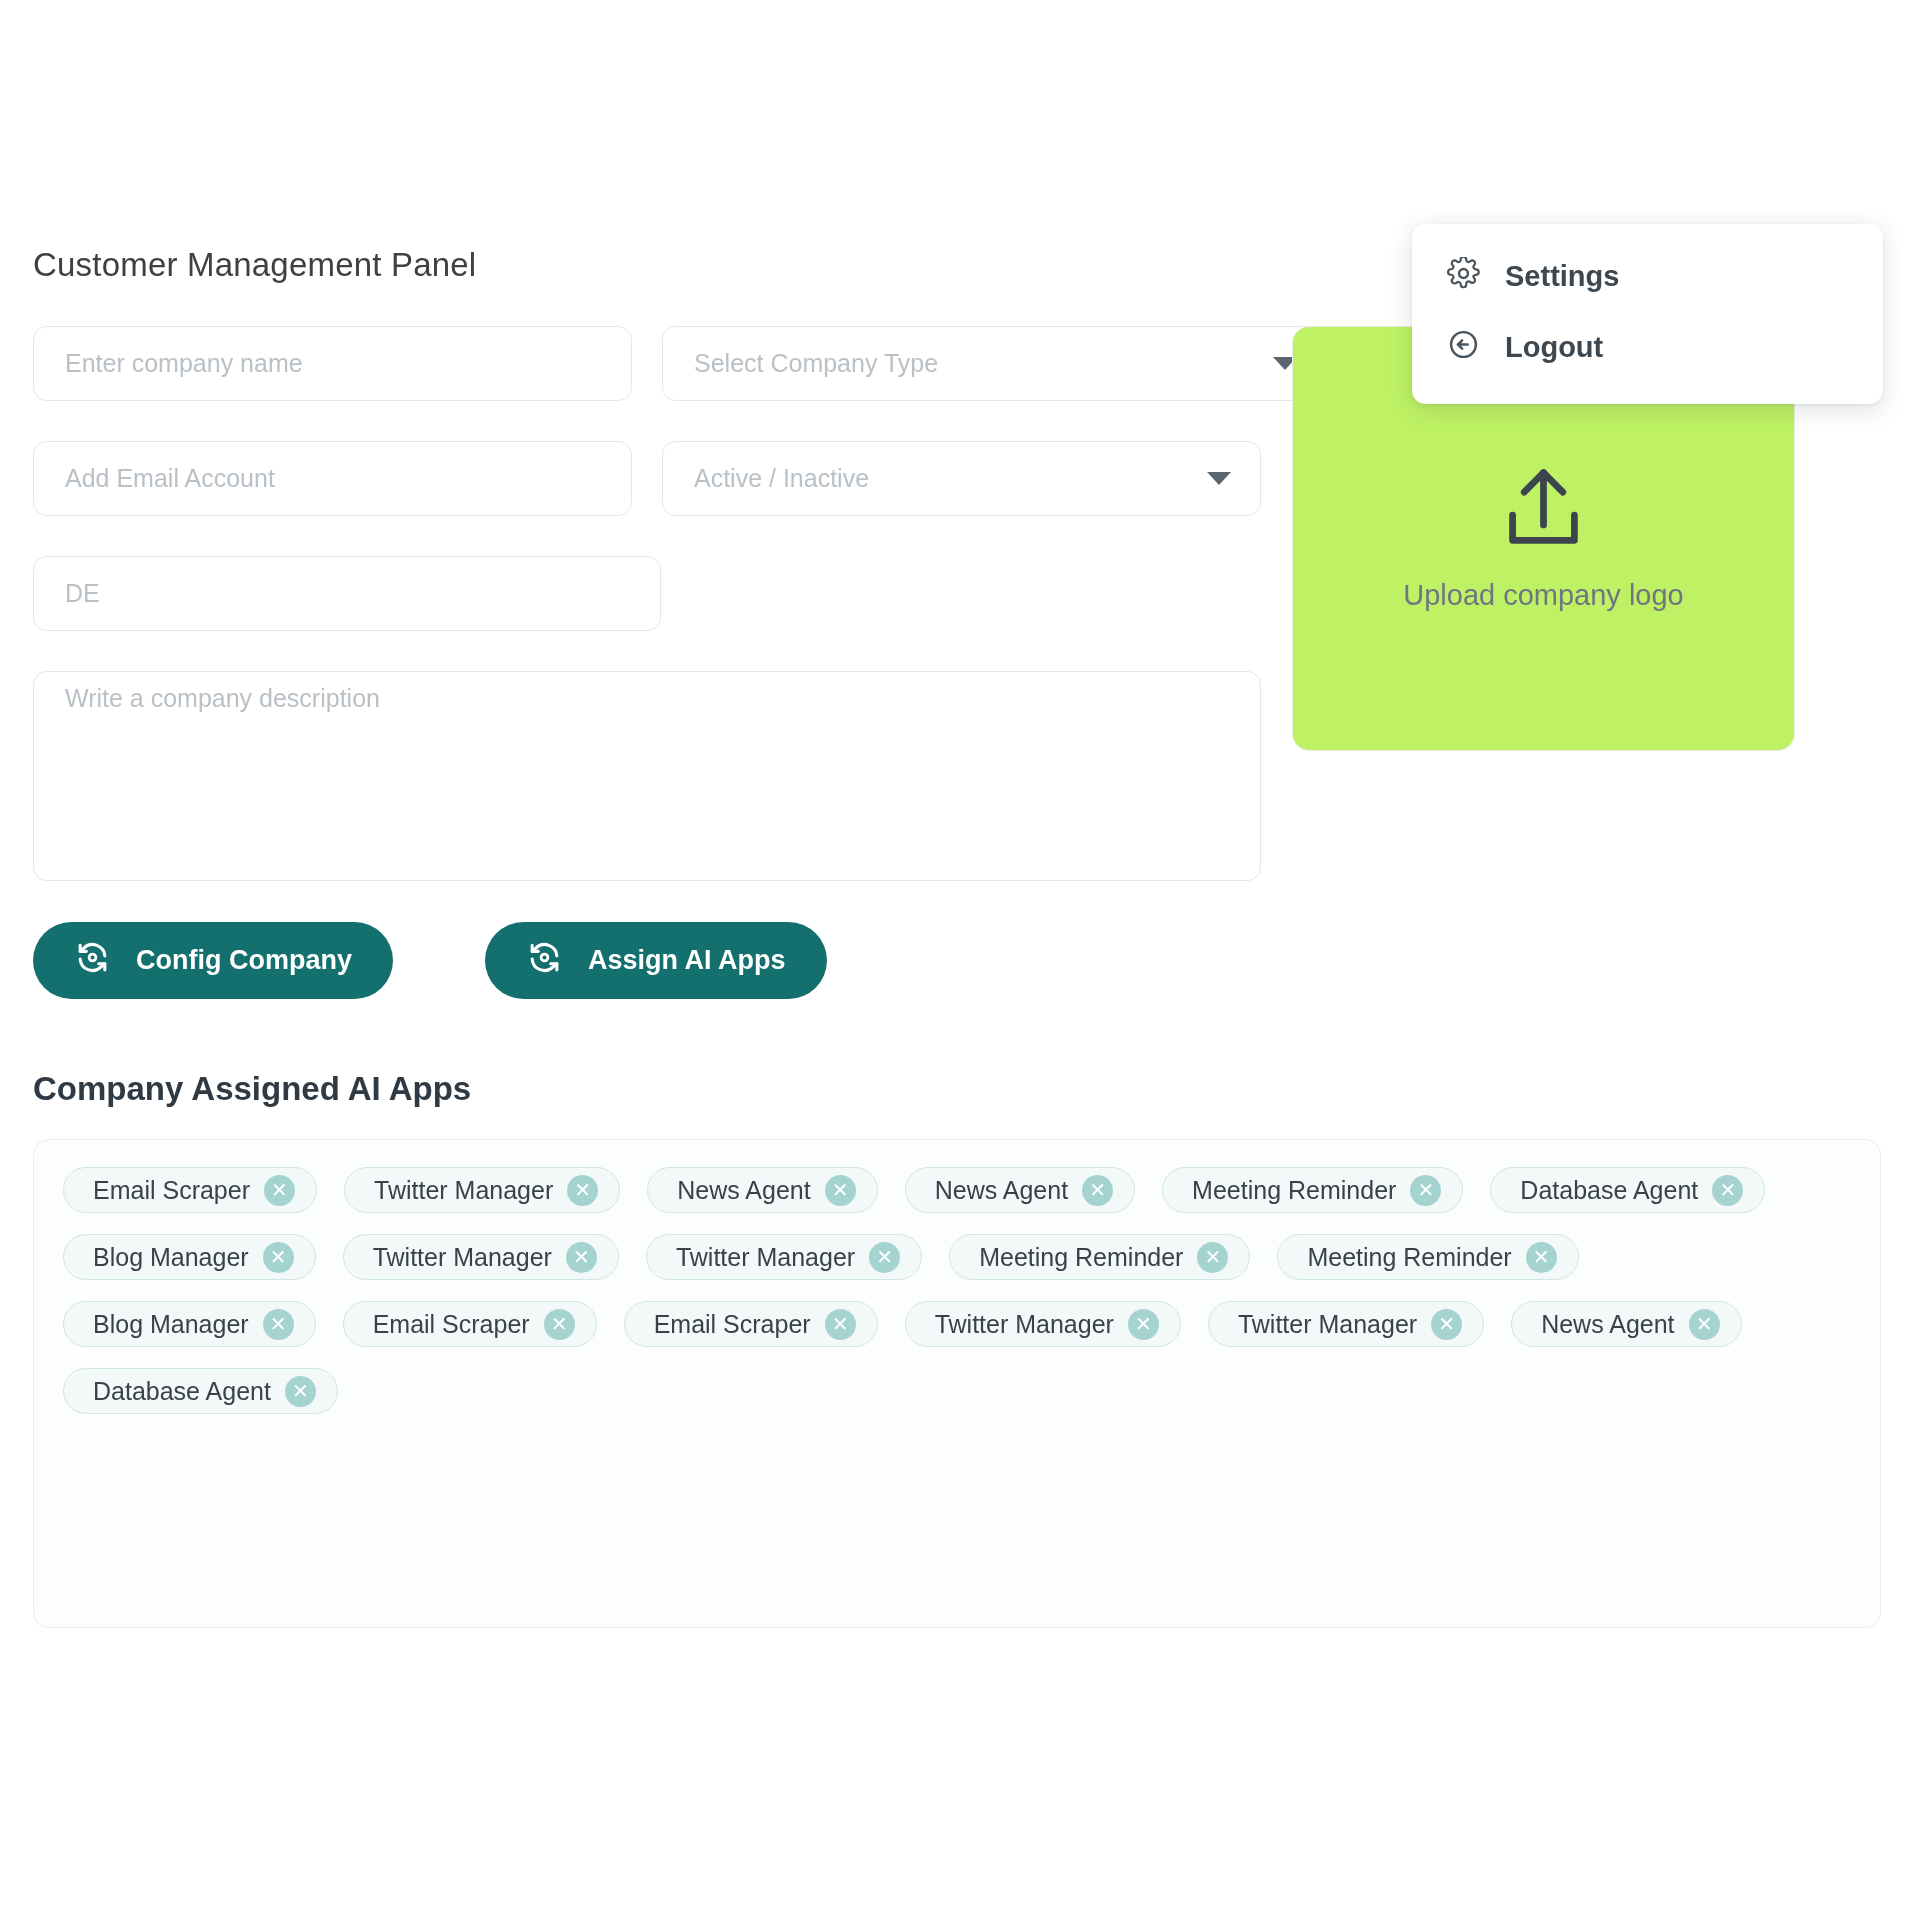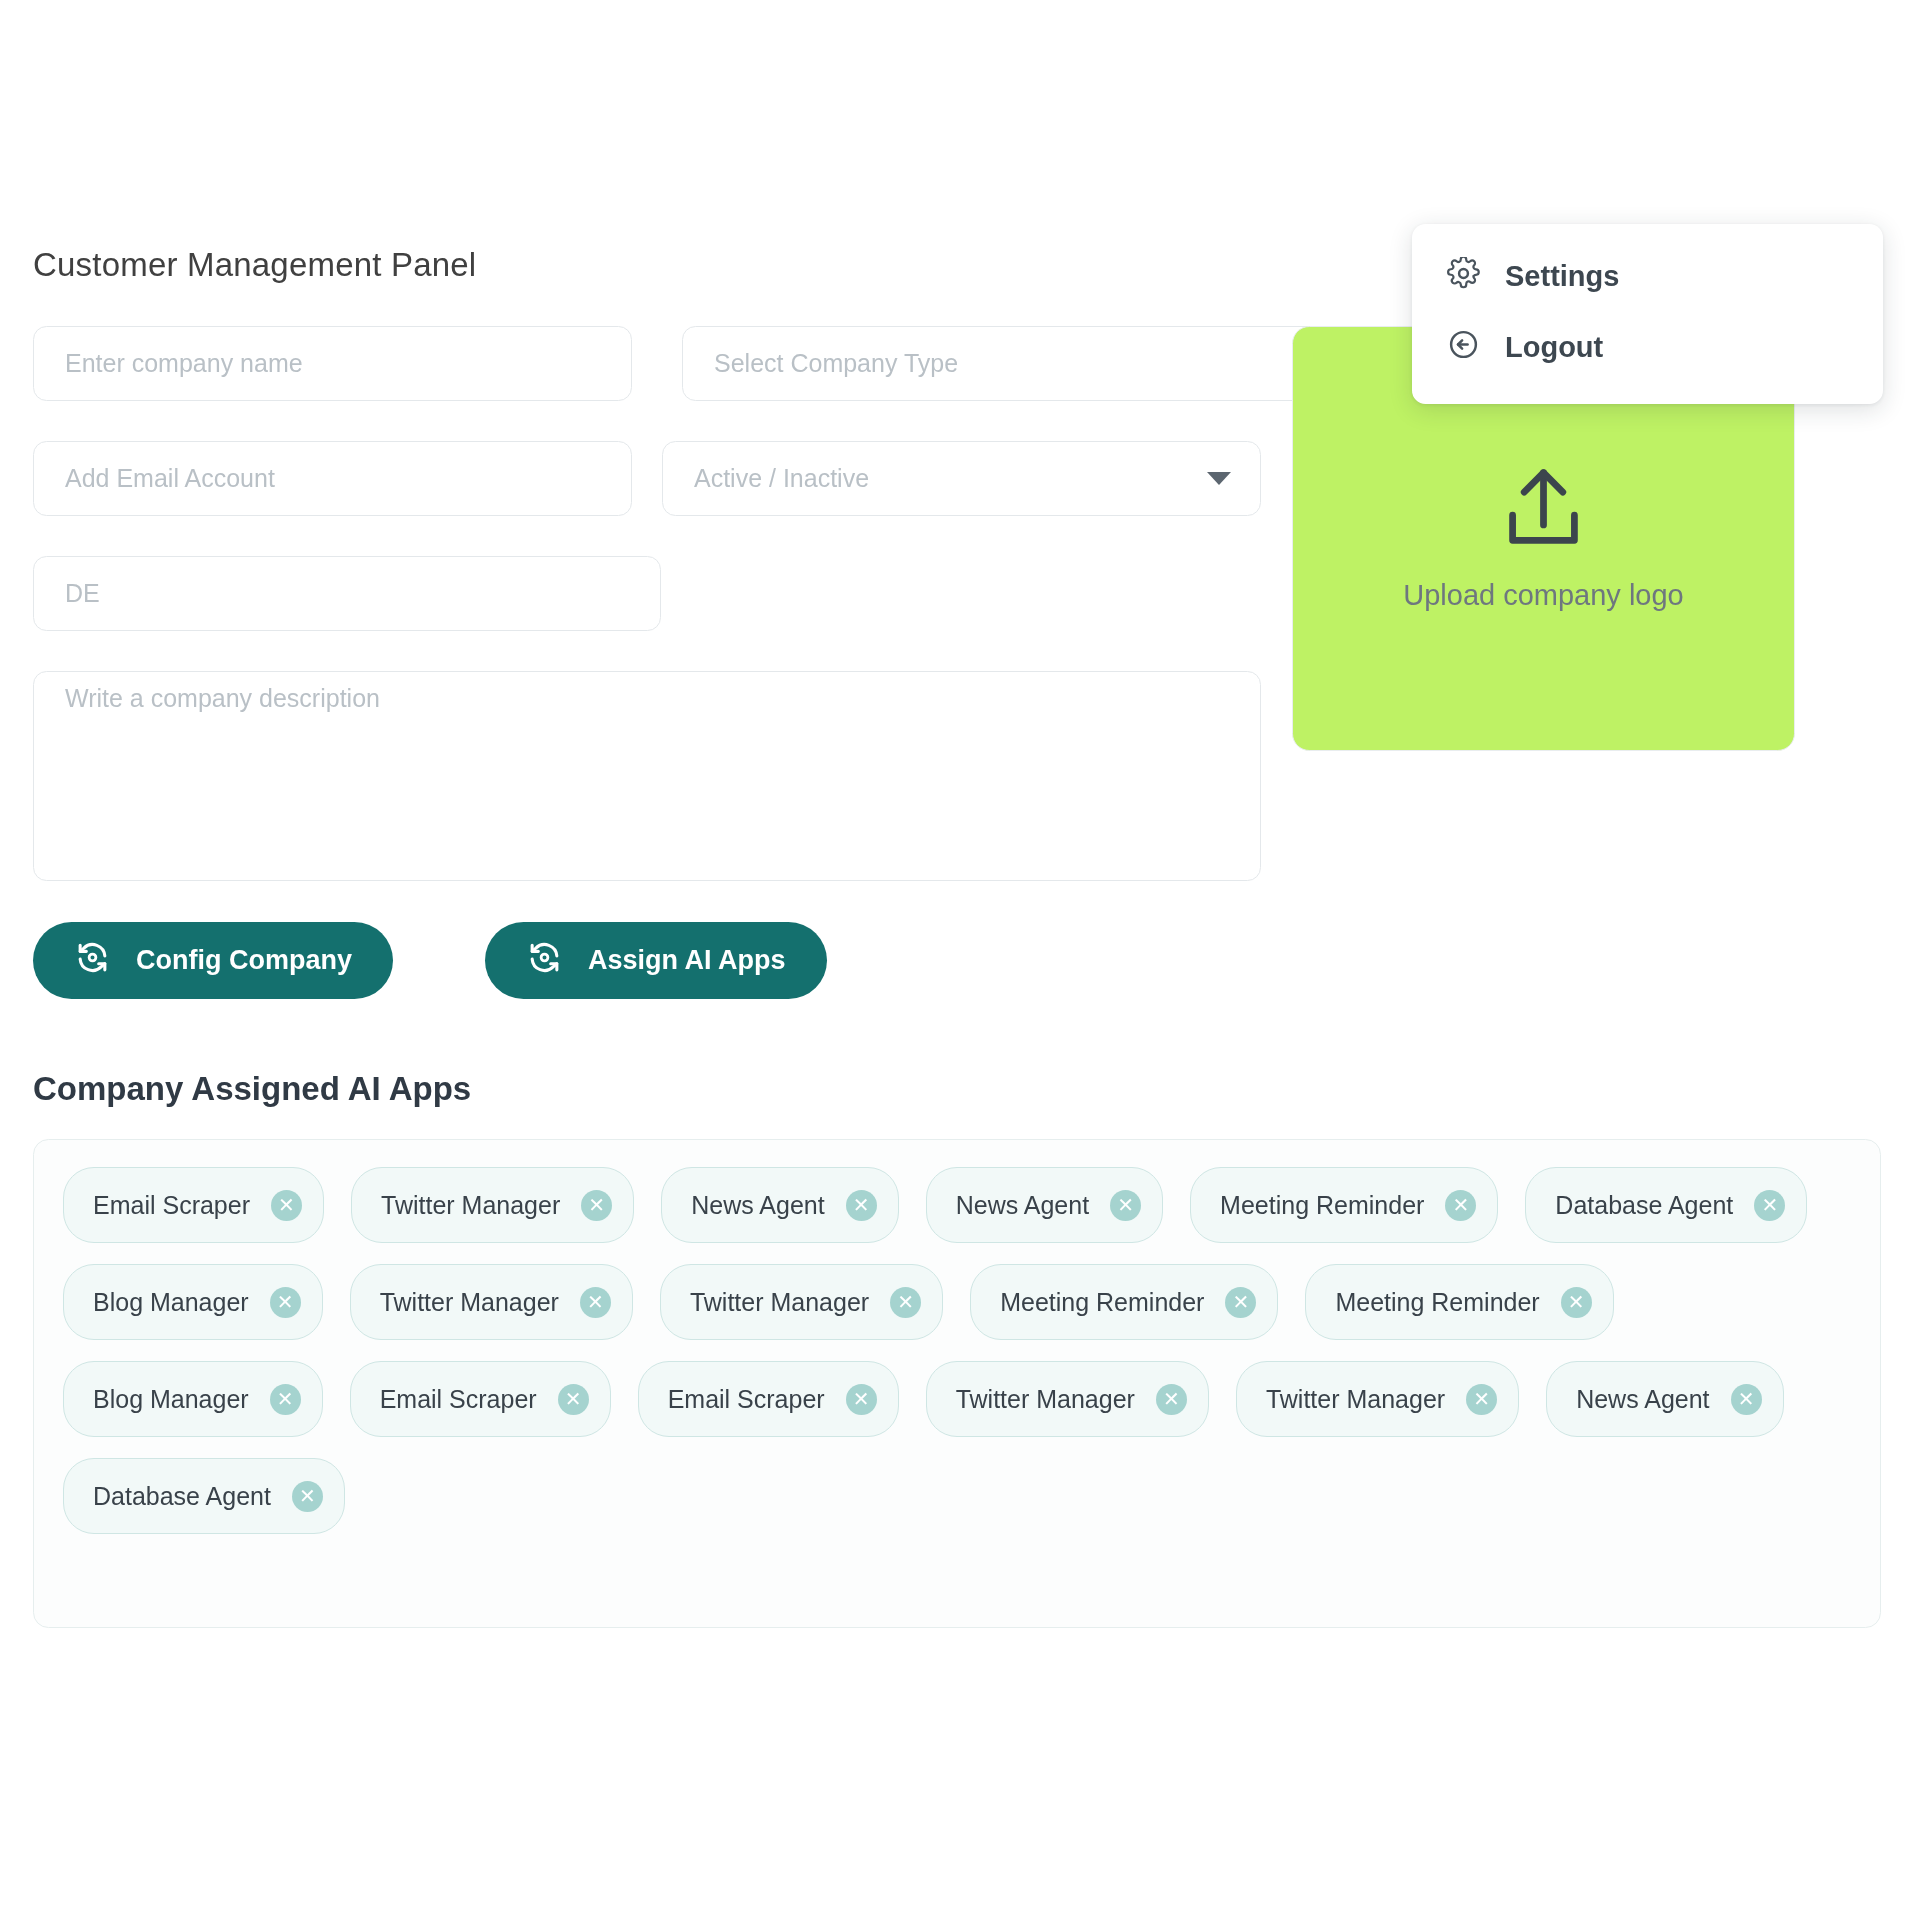--- a/index.html
+++ b/index.html
@@ -34,21 +34,21 @@
     background: #ffffff;
     display: flex;
     align-items: center;
     padding: 0 31px;
     font-size: 25px;
     color: #b9c0c6;
   }
   .field.company-name { left: 33px;  top: 326px; width: 599px; }
   .field.email        { left: 33px;  top: 441px; width: 599px; }
   .field.country      { left: 33px;  top: 556px; width: 628px; }
-  .field.type         { left: 662px; top: 326px; width: 665px; margin-left: 20px; }
+  .field.type         { left: 662px; top: 326px; width: 665px; }
   .field.status       { left: 662px; top: 441px; width: 599px; }
 
   .caret {
     position: absolute;
     right: 29px;
     width: 0; height: 0;
     border-left: 12.6px solid transparent;
     border-right: 12.6px solid transparent;
     border-top: 13.5px solid #5c6670;
   }
@@ -140,27 +140,27 @@
     border: 1.4px solid #e6eeee;
     border-radius: 15.4px;
     background: #fcfdfd;
     padding: 27px 29px;
     display: flex;
     flex-wrap: wrap;
     align-content: flex-start;
     gap: 21px 27px;
   }
   .chip {
-    height: 76px;
+    height: 46px;
     border: 1.4px solid #cfe6e4;
     border-radius: 31px;
     background: #f2f9f8;
     display: flex;
     align-items: center;
-    gap: 21px;
+    gap: 14px;
     padding: 0 21px 0 29px;
     font-size: 25px;
     color: #39424a;
     cursor: pointer;
   }
   .chip-x {
     width: 31px; height: 31px;
     border-radius: 50%;
     background: #a5d3cf;
     color: #ffffff;

